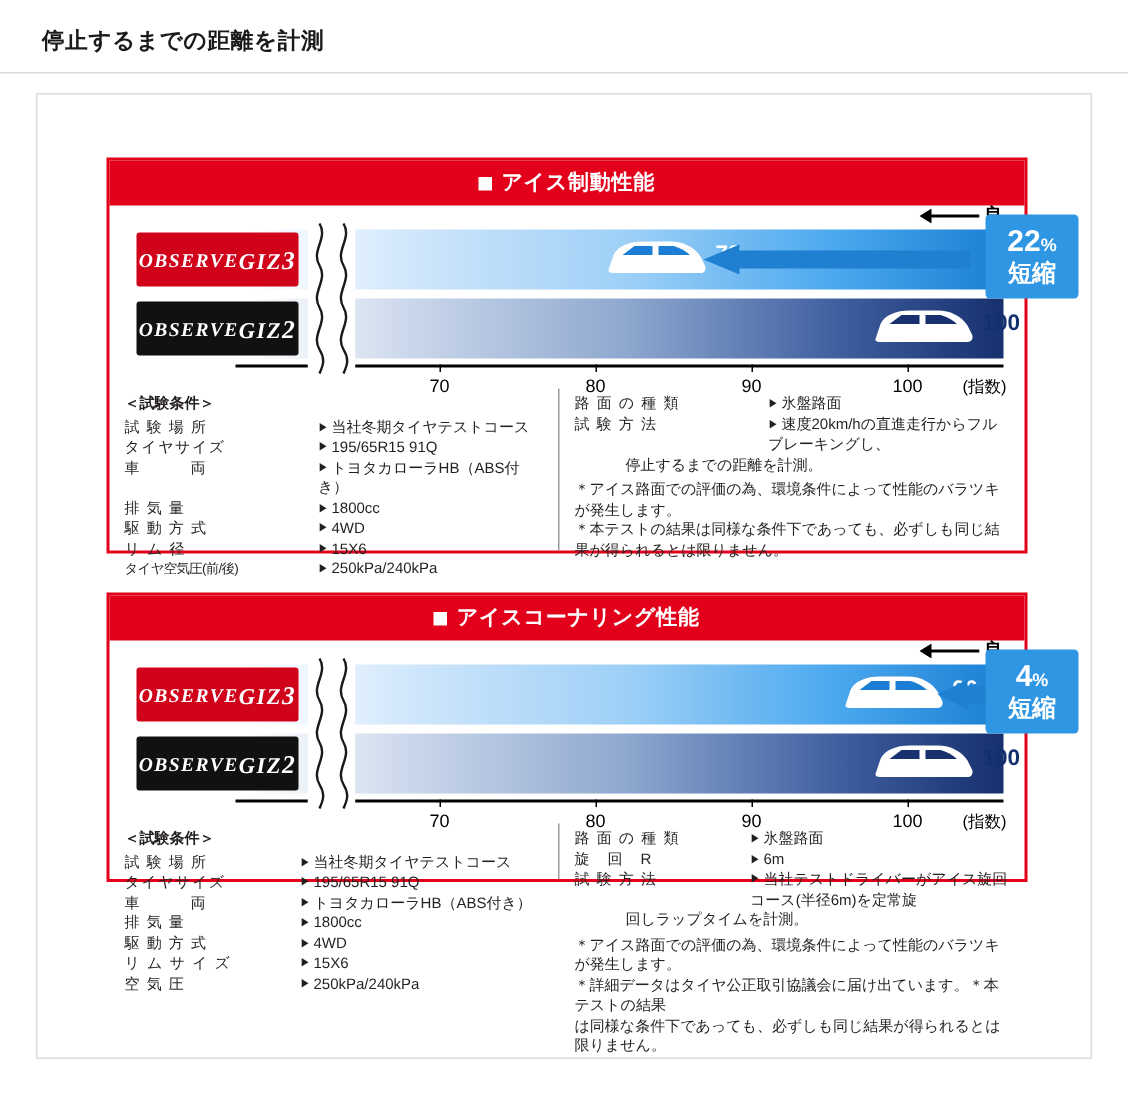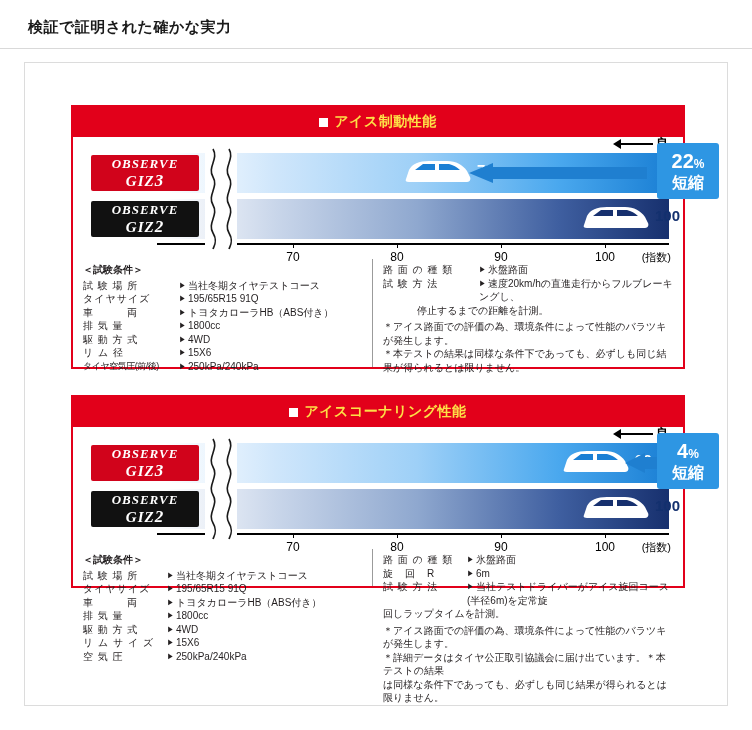--- a/index.html
+++ b/index.html
@@ -55,21 +55,21 @@
     border: 2px solid #e2001a;
     box-sizing: border-box;
     background: #ffffff;
   }
   .panel.p1 { top: 42px; height: 264px; }
   .panel.p2 { top: 332px; height: 193px; }
 
   .panel-head {
     height: 30px;
     background: #e2001a;
-    color: #fde047;
+    color: #ffffff;
     font-size: 14px;
     font-weight: bold;
     display: flex;
     align-items: center;
     justify-content: center;
     letter-spacing: 0.5px;
   }
   .panel-head .sq {
     display: inline-block;
     width: 9px;
@@ -117,21 +117,21 @@
   
   .tire-badge {
     position: absolute;
     left: 18px;
     width: 108px;
     height: 36px;
     z-index: 6;
     border-radius: 2px;
     color: #ffffff;
     display: flex;
-    flex-direction: column;
+    flex-direction: row;
     align-items: center;
     justify-content: center;
     line-height: 1;
   }
   .tire-badge.red  { background: #d1031b; top: 18px; }
   .tire-badge.dark { background: #111111; top: 64px; }
   .tire-badge .b1 {
     font-family: "Liberation Serif", serif;
     font-style: italic;
     font-weight: bold;
@@ -239,39 +239,39 @@
     font-size: 10px;
     line-height: 1.35;
   }
   .conds .col {
     box-sizing: border-box;
     padding: 4px 8px 4px 10px;
   }
   .conds .colL { width: 300px; border-right: 1px solid #9b9b9b; }
   .conds .colR { flex: 1; }
   .cond-title { font-weight: bold; margin-bottom: 2px; }
-  .kv { display: flex; }
+  .kv { display: flex; gap: 33px; }
   .kv .k {
     width: 96px;
     letter-spacing: 1px;
     flex: 0 0 auto;
   }
   .kv .k.tight { letter-spacing: -0.5px; font-size: 9px; }
   .kv .v { font-weight: normal; }
   .kv .v::before { content: "▶"; font-size: 7px; margin-right: 2px; position: relative; top: -1px; }
   .note { margin-top: 3px; }
   .note p { margin: 0; }
 
   .p2 .conds .colL { width: 300px; }
   .p2 .kv .k { width: 84px; }
 </style>
 </head>
 <body>
 
-<div class="page-title">検証で証明された確かな実力</div>
+<div class="page-title">停止するまでの距離を計測</div>
 <div class="header-rule"></div>
 
 <div class="frame">
 
   <section class="panel p1">
     <div class="panel-head">
       <span class="sq"></span>
       <span>アイス制動性能</span>
     </div>
 
@@ -501,21 +501,21 @@
             <div class="v">氷盤路面</div>
           </div>
         <div class="kv">
             <div class="k">旋　回　R</div>
             <div class="v">6m</div>
           </div>
         <div class="kv">
             <div class="k">試 験 方 法</div>
             <div class="v">当社テストドライバーがアイス旋回コース(半径6m)を定常旋</div>
           </div>
-        <div style="">回しラップタイムを計測。</div>
+        <div style="margin-left:34px;">回しラップタイムを計測。</div>
         <div class="note">
           <p>＊アイス路面での評価の為、環境条件によって性能のバラツキが発生します。</p>
           <p>＊詳細データはタイヤ公正取引協議会に届け出ています。＊本テストの結果</p>
           <p>は同様な条件下であっても、必ずしも同じ結果が得られるとは限りません。</p>
         </div>
       </div>
     </div>
   </section>
 
 </div>

